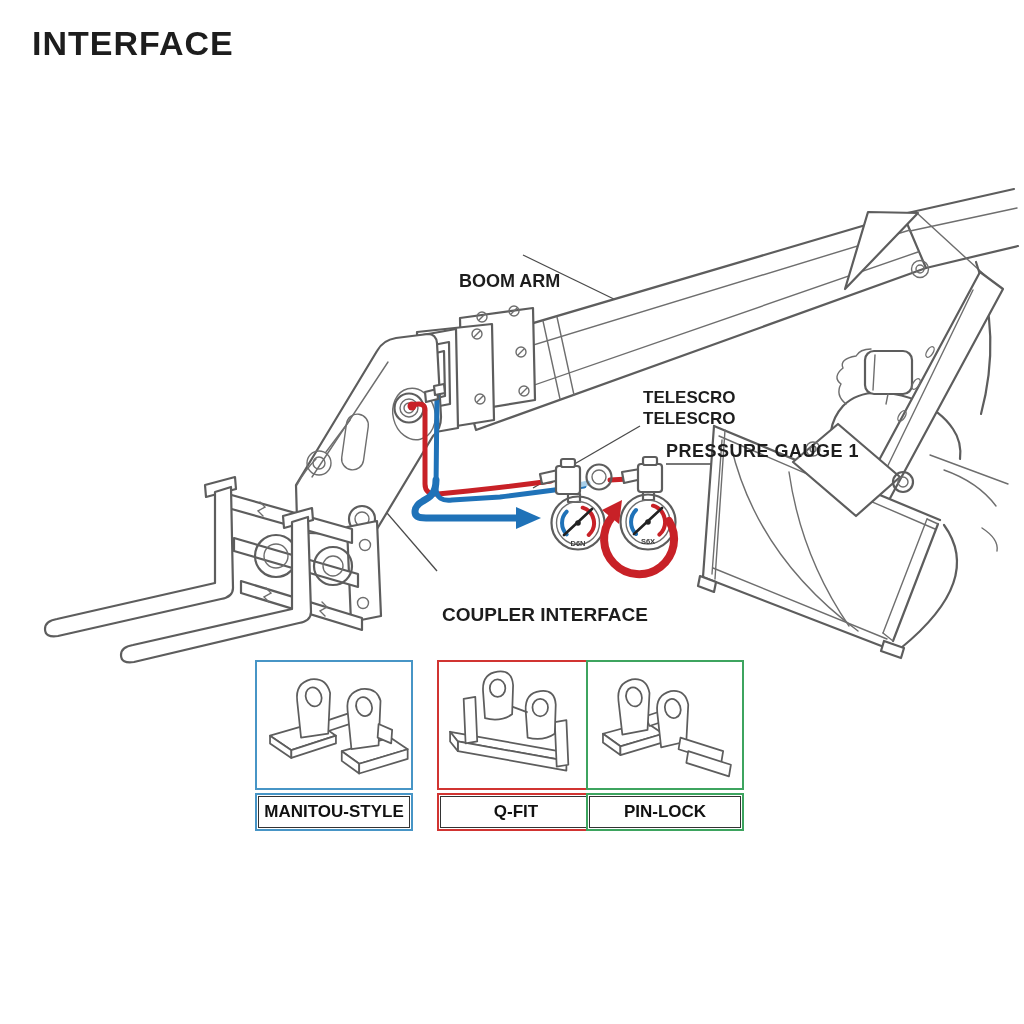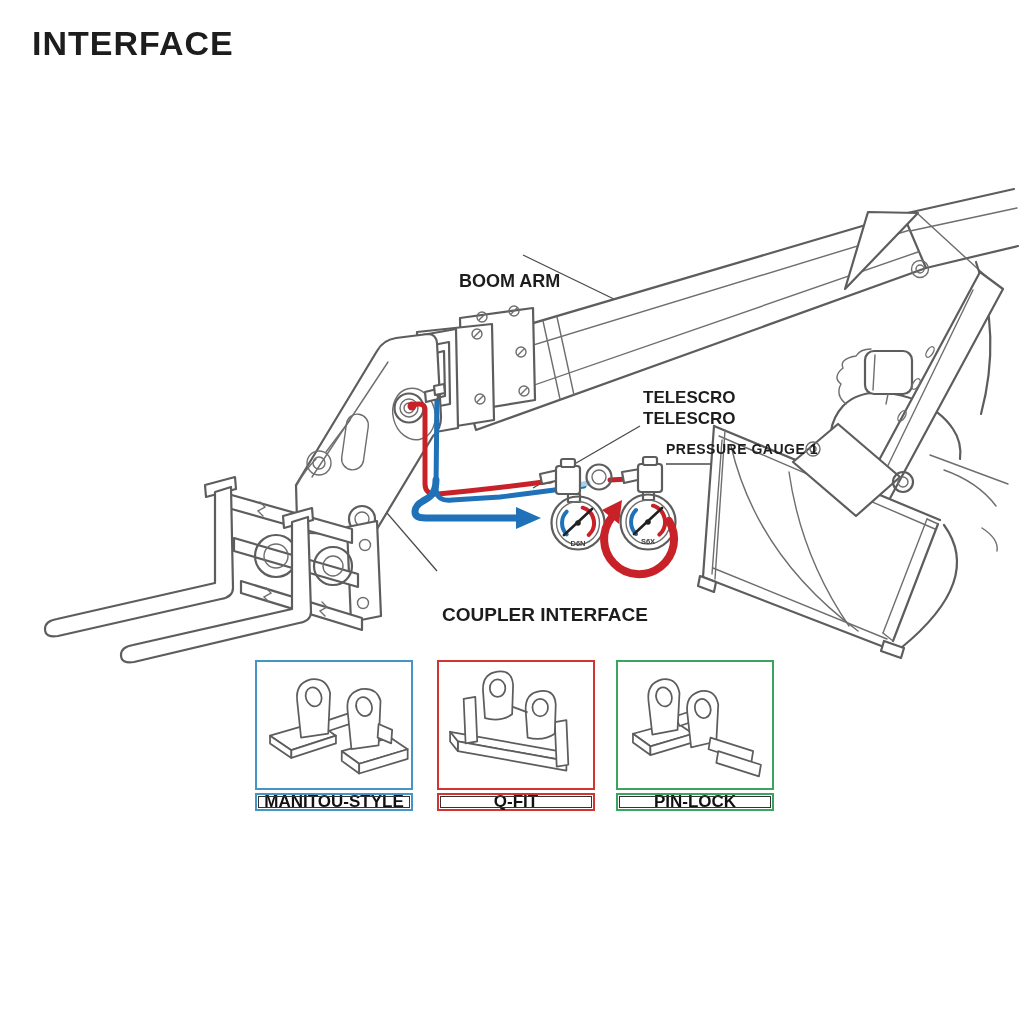--- a/index.html
+++ b/index.html
@@ -4,29 +4,29 @@
 <style>
   html,body{margin:0;padding:0;background:#ffffff;}
   .stage{position:relative;width:1024px;height:1024px;background:#ffffff;overflow:hidden;
          font-family:"Liberation Sans", sans-serif;}
   .stage svg{position:absolute;left:0;top:0;}
   .title{position:absolute;left:32px;top:24px;font-size:34px;font-weight:700;
          letter-spacing:1px;color:#3a3a3a;}
   .ann{position:absolute;font-weight:700;color:#1d1d1d;white-space:nowrap;}
   .ann-boom{left:459px;top:231px;font-size:18px;margin-top:40px;}
   .ann-coupler-top{left:643px;top:387px;font-size:17px;line-height:21px;}
-  .ann-pressure{left:666px;top:441px;font-size:14px;letter-spacing:.5px;}
+  .ann-pressure{left:666px;top:441px;font-size:18px;letter-spacing:.5px;}
   .ann-coupler-bottom{left:442px;top:592px;font-size:19px;margin-top:12px;}
   .cards{position:absolute;left:0;top:0;width:1024px;height:1024px;pointer-events:none;}
   .card-img{position:absolute;top:660px;width:158px;height:130px;border:2px solid #888;
             box-sizing:border-box;background:#fff;}
-  .card-label{position:absolute;top:793px;width:158px;height:18px;border:2px solid #888;
+  .card-label{position:absolute;top:793px;width:158px;height:38px;border:2px solid #888;
               box-sizing:border-box;background:#fff;display:flex;align-items:center;justify-content:center;
               font-size:17px;font-weight:700;color:#111;outline:1px solid #333;outline-offset:-4px;}
-  .c1{left:255px;} .c2{left:437px;} .c3{left:616px;}
+  .c1{left:255px;} .c2{left:437px;} .c3{left:586px;}
   .la{stroke:#5d5d5d;stroke-width:2.2;fill:none;stroke-linecap:round;stroke-linejoin:round;}
   .laf{stroke:#5d5d5d;stroke-width:2.2;fill:#ffffff;stroke-linejoin:round;}
   .lat{stroke:#6e6e6e;stroke-width:1.4;fill:none;stroke-linecap:round;}
   .leader{stroke:#4a4a4a;stroke-width:1.3;fill:none;}
   .card-art{stroke:#5d5d5d;stroke-width:1.8;fill:#ffffff;stroke-linejoin:round;}
 </style>
 </head>
 <body>
 
 <div class="stage">

